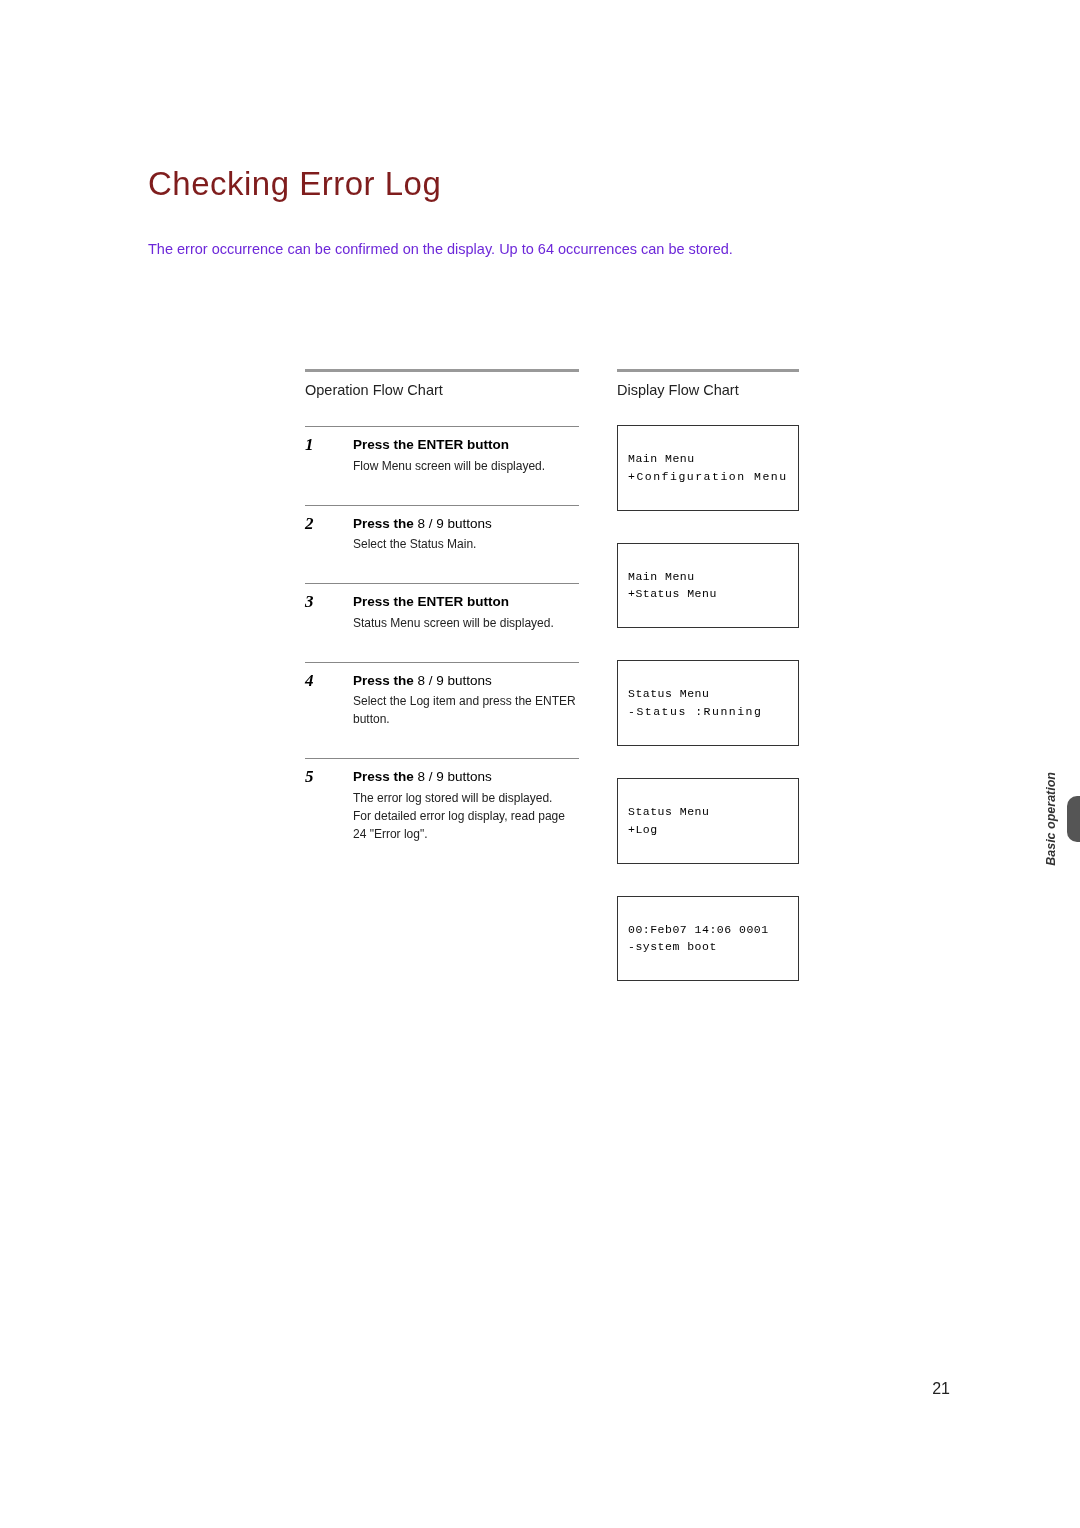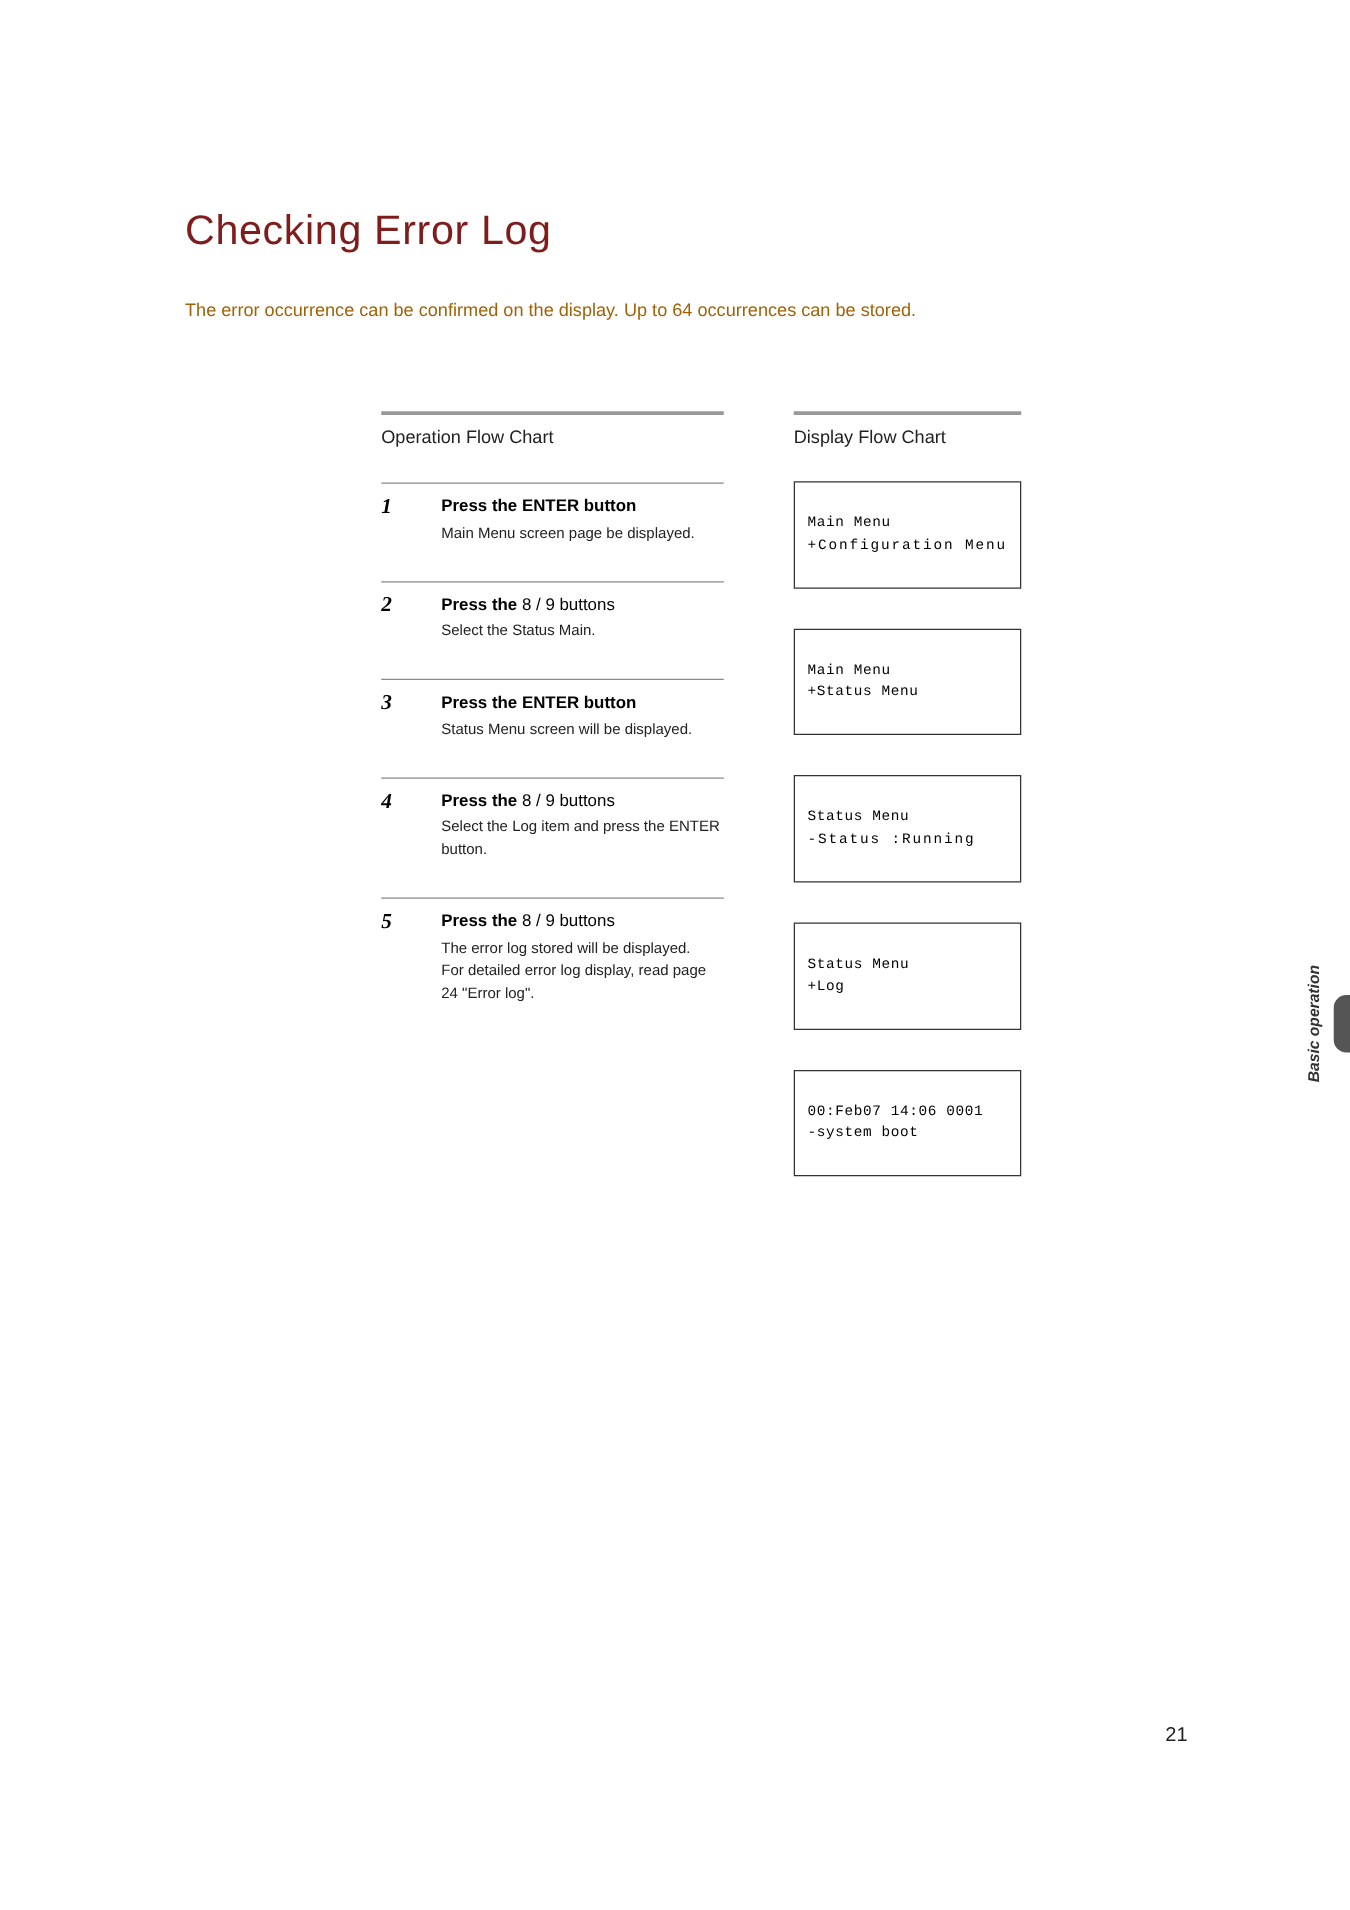--- a/index.html
+++ b/index.html
@@ -22,26 +22,26 @@
     }
     .page-title {
       font-size: 33px;
       font-weight: 400;
       letter-spacing: 0.5px;
       margin-bottom: 38px;
       color: #7f1d1d;
     }
     .intro {
       font-size: 14.5px;
-      color: #a16207;
-      margin-bottom: 72px;
+      color: #6d28d9;
+      margin-bottom: 112px;
     }
     .columns {
       display: flex;
-      gap: 56px;
+      gap: 38px;
       margin-left: 157px;
     }
     .left-col {
       width: 274px;
     }
     .right-col {
       width: 182px;
     }
     .col-header-bar {
       height: 3px;
@@ -147,21 +147,21 @@
 
   <div class="columns">
     <div class="left-col">
       <div class="col-header-bar"></div>
       <div class="col-header">Operation Flow Chart</div>
 
       <div class="step">
         <div class="step-num">1</div>
         <div class="step-content">
           <div class="step-title"><span>Press the ENTER button</span><span class="step-title-normal"></span></div>
-          <div class="step-desc">Main Menu screen page be displayed.</div>
+          <div class="step-desc">Flow Menu screen will be displayed.</div>
         </div>
       </div>
 
       <div class="step">
         <div class="step-num">2</div>
         <div class="step-content">
           <div class="step-title"><span>Press the</span><span class="step-title-normal"> 8 / 9 buttons</span></div>
           <div class="step-desc">Select the Status Main.</div>
         </div>
       </div>

